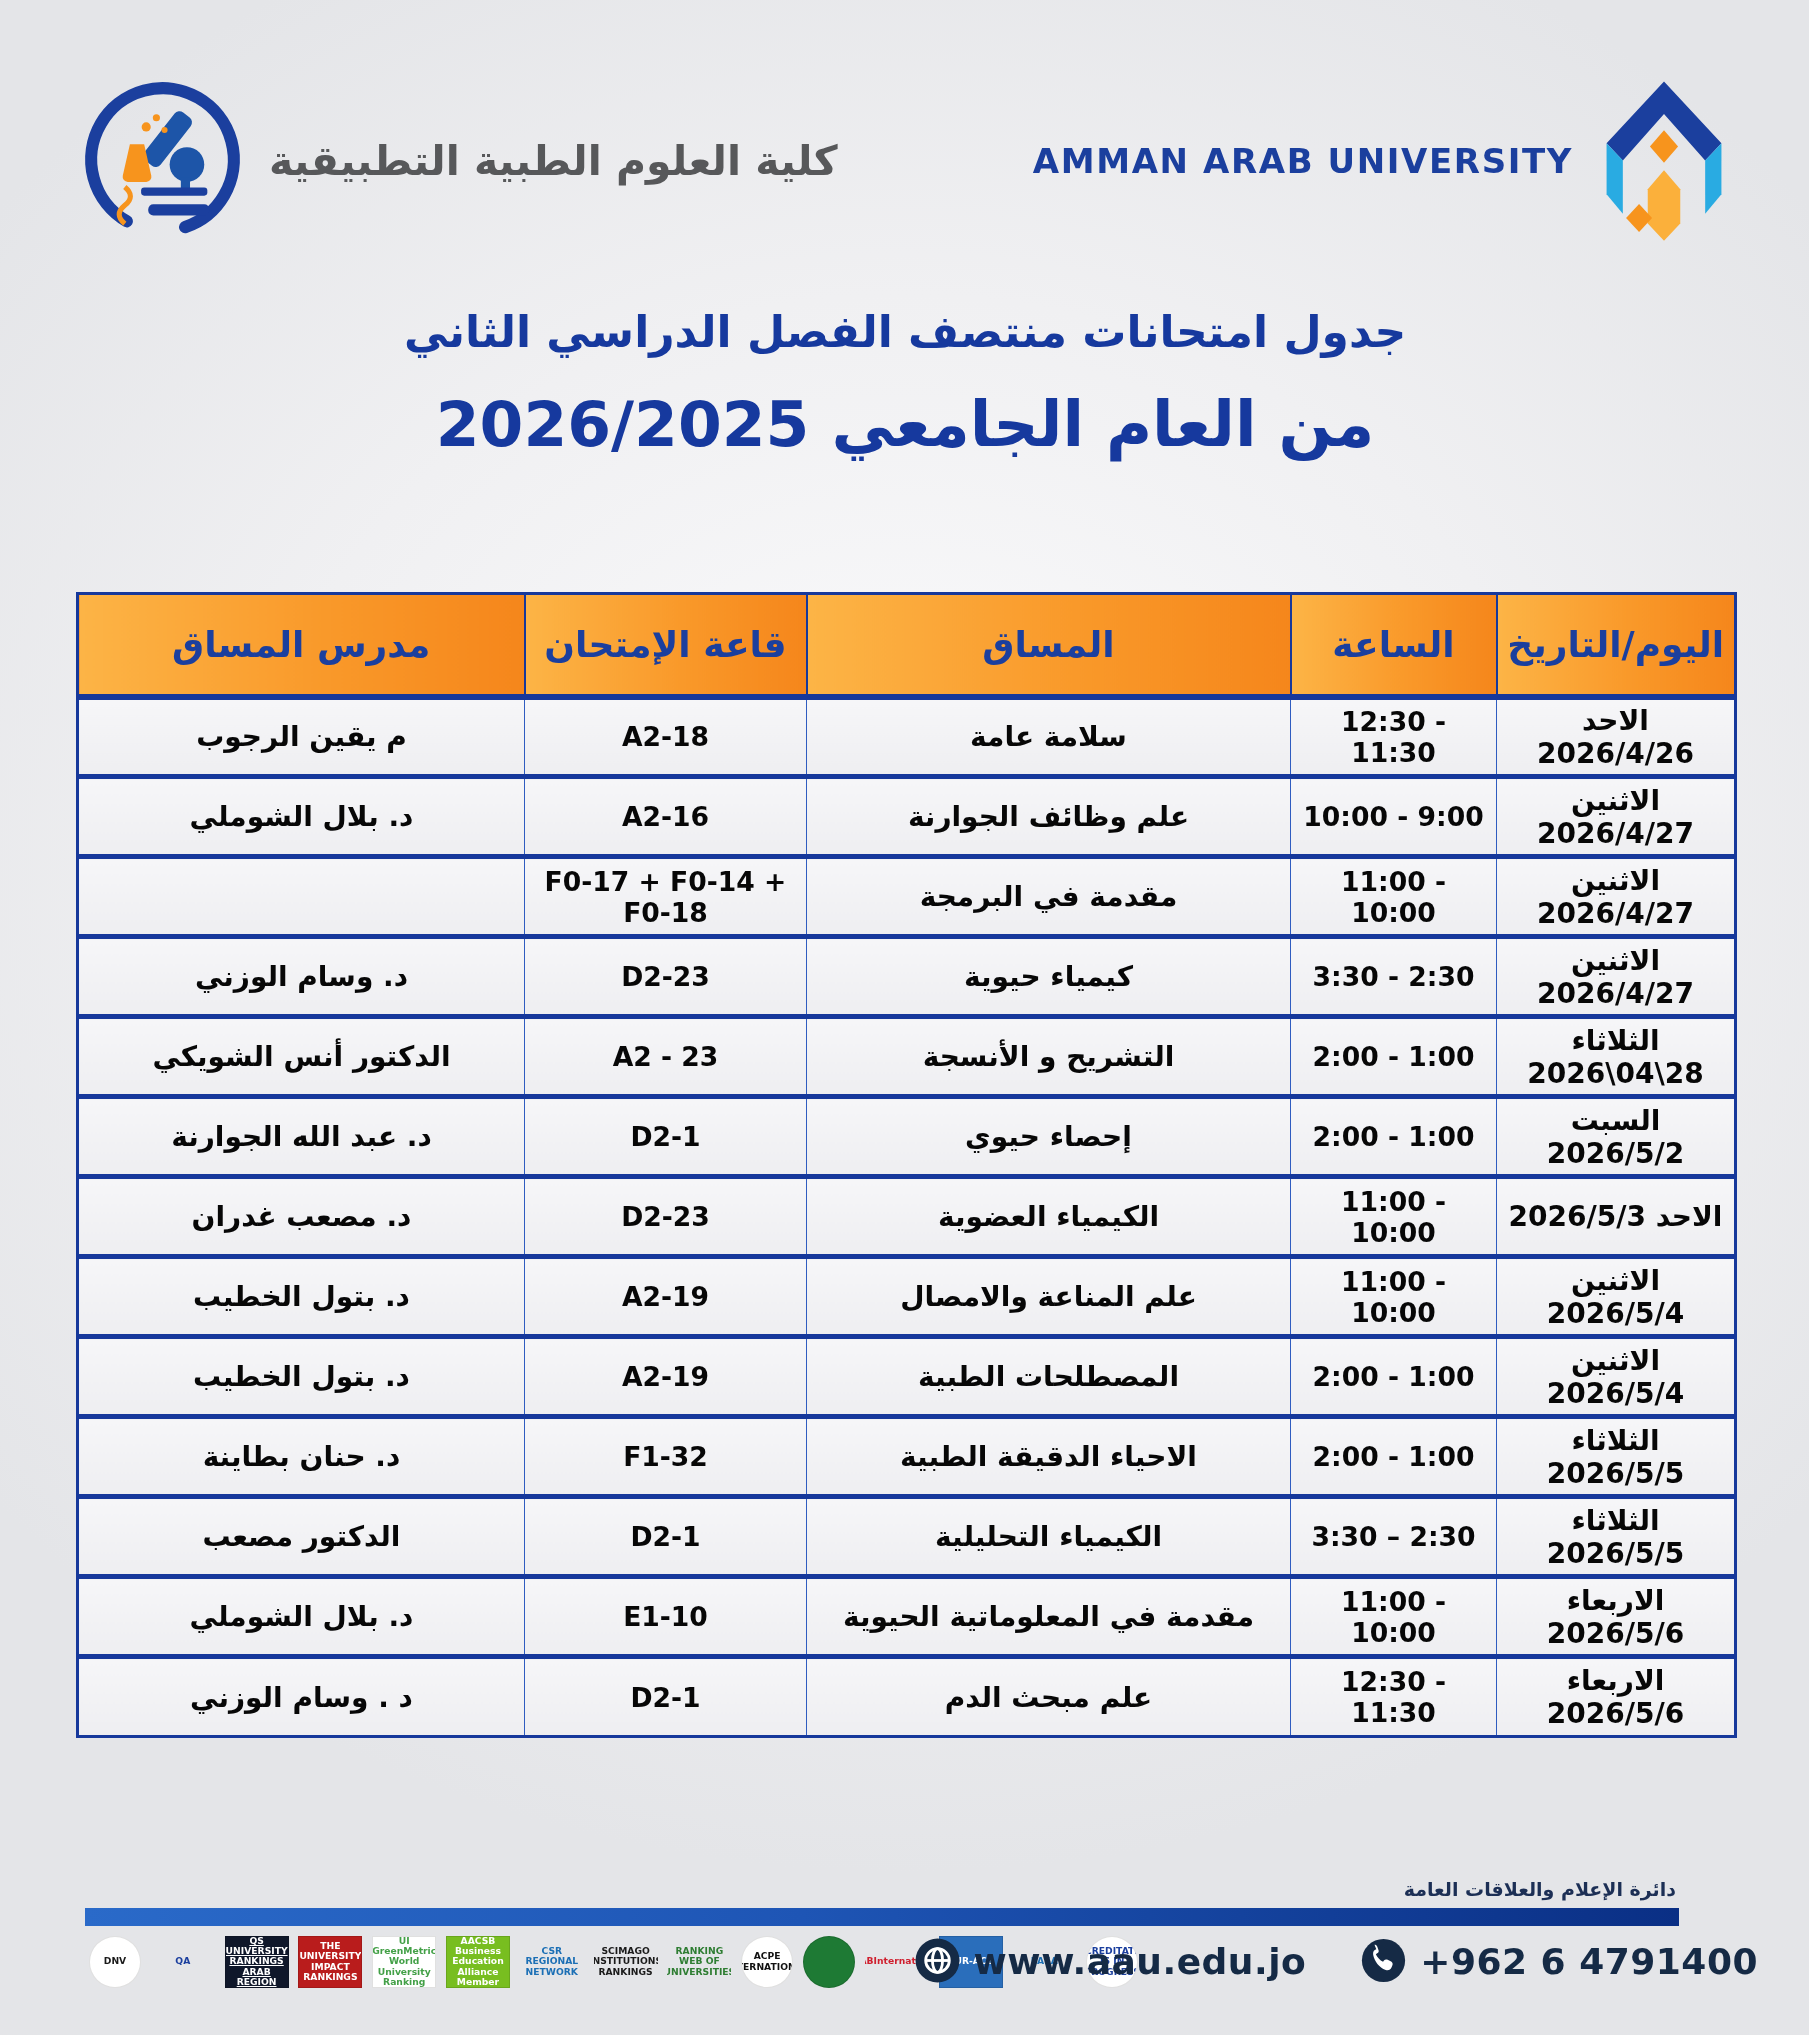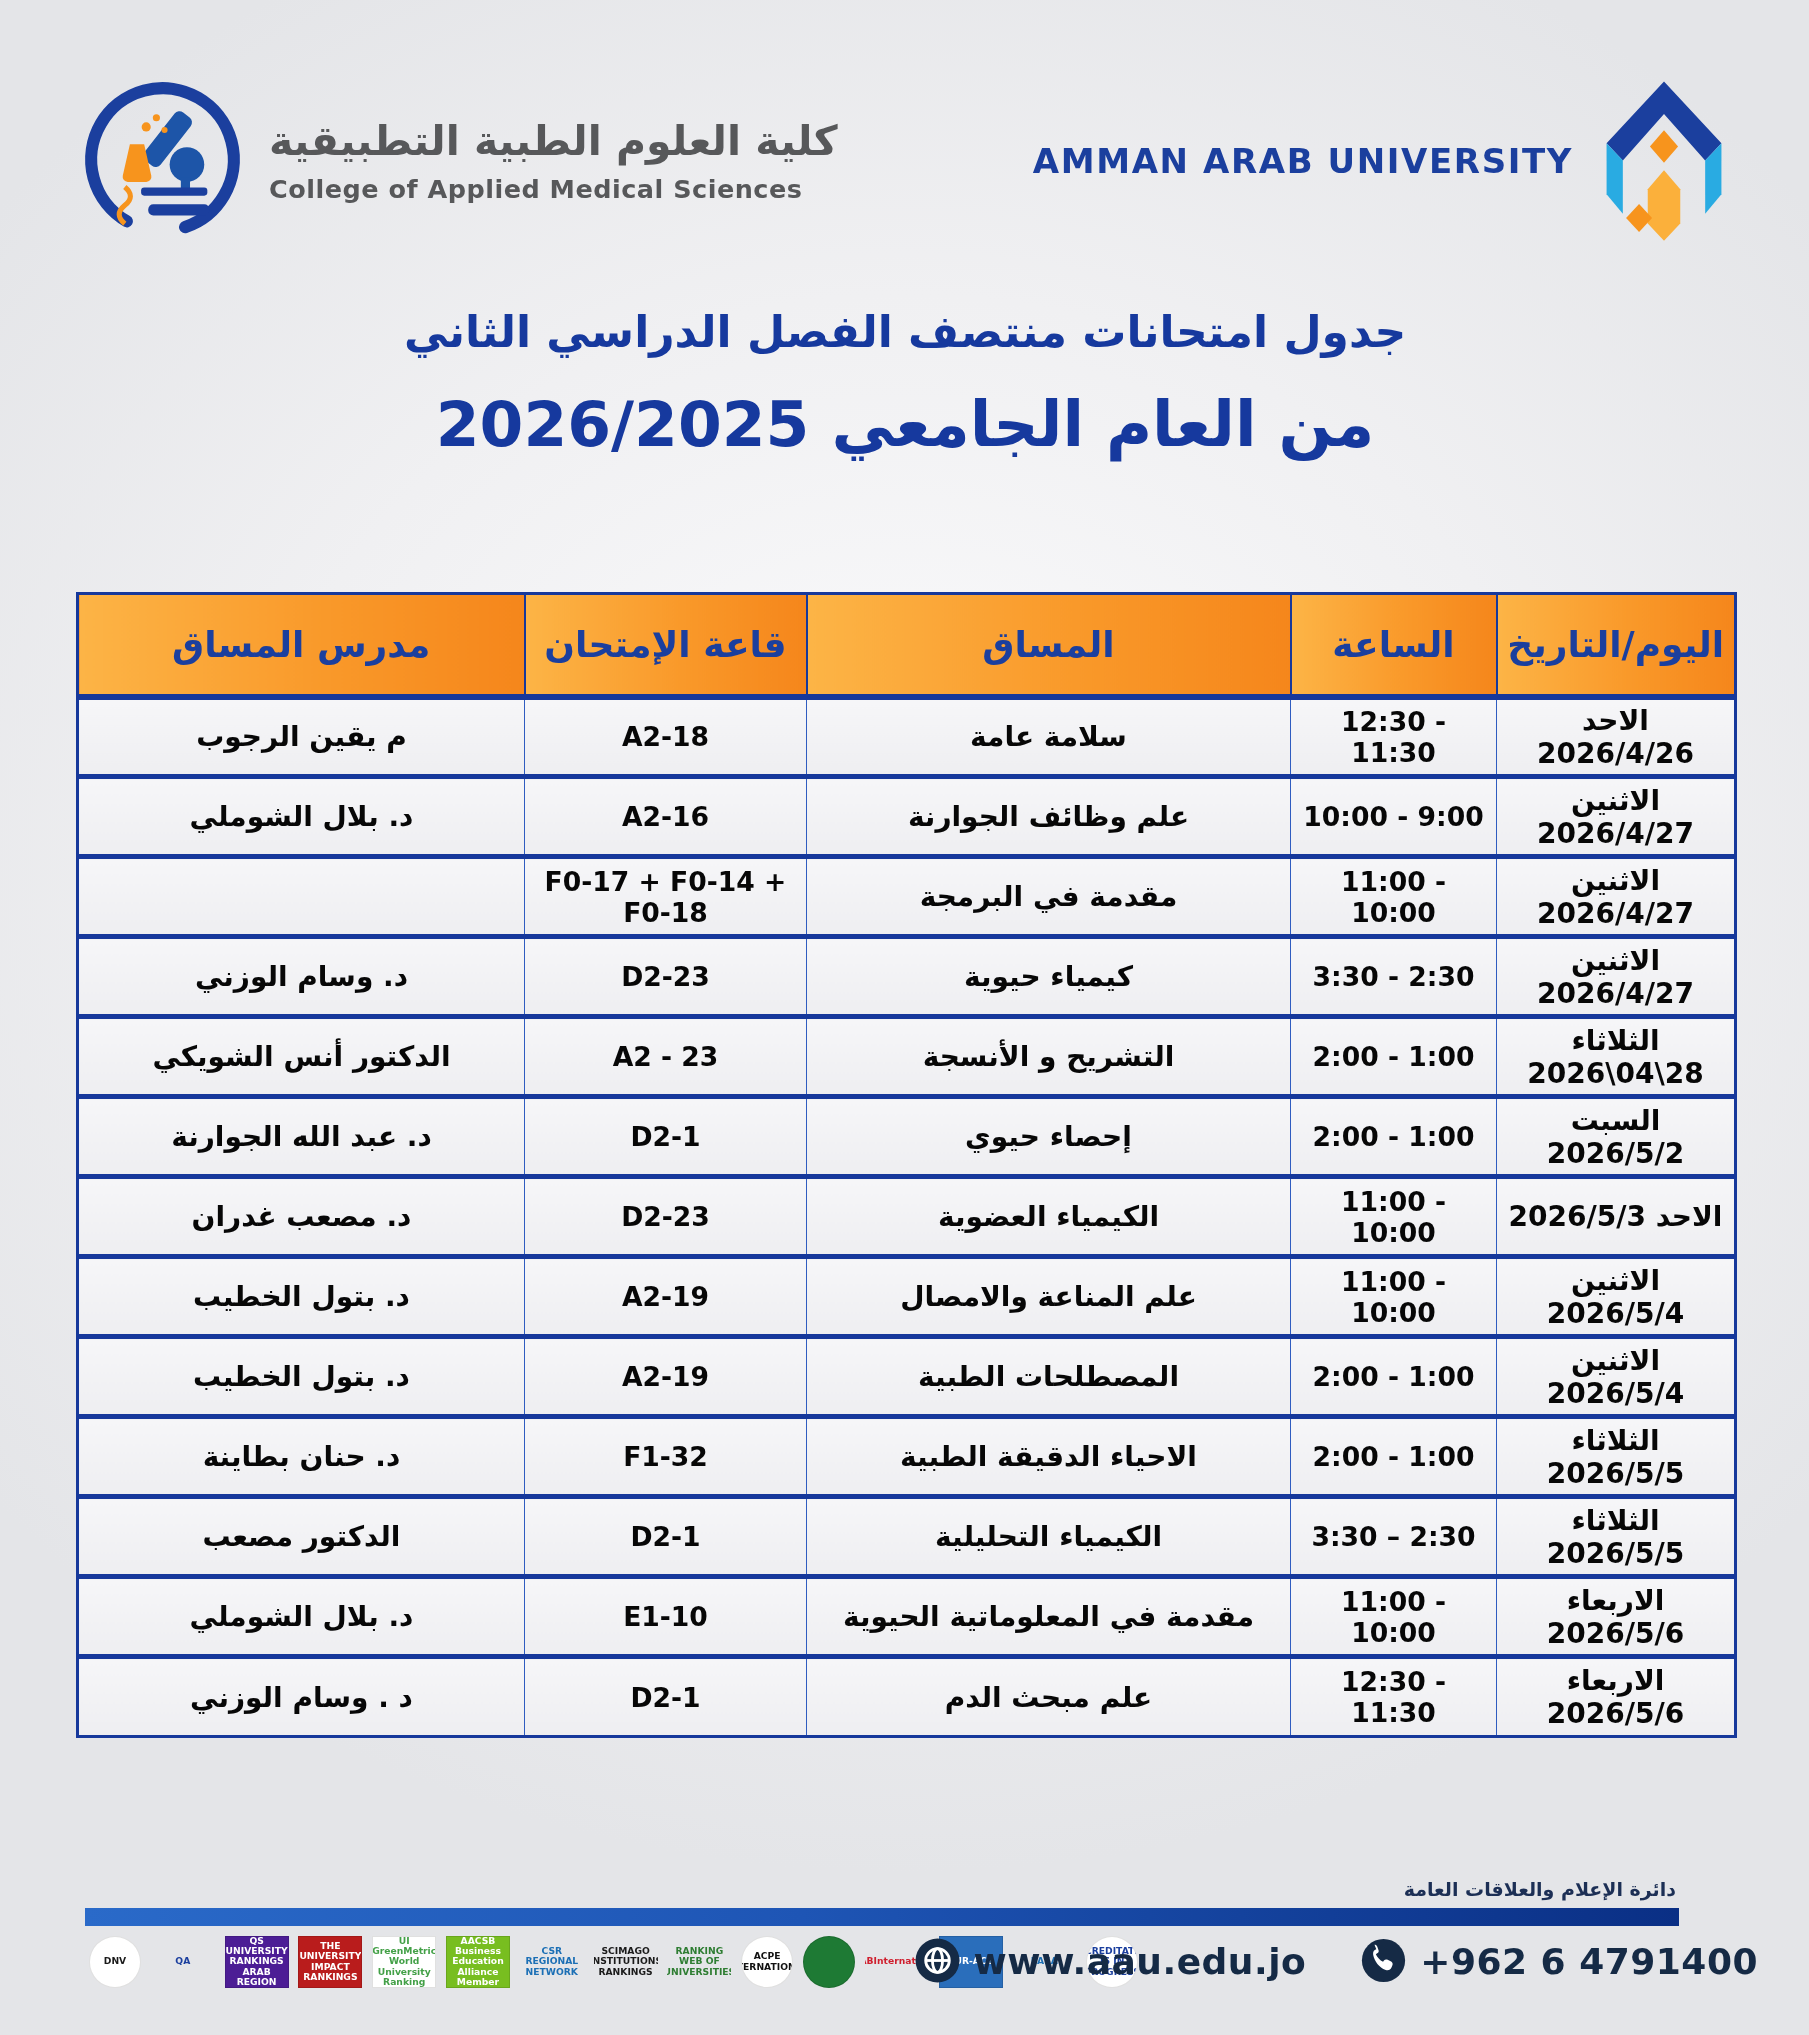--- a/index.html
+++ b/index.html
@@ -109,21 +109,20 @@
           <path d="M96 130 h28 l14 62 a10 10 0 0 1 -10 12 h-36 a10 10 0 0 1 -10 -12 z"></path>
           <circle cx="128" cy="96" r="9"></circle>
             <circle cx="148" cy="78" r="7"></circle>
             <circle cx="164" cy="102" r="6"></circle>
           <path d="M86 214 q22 18 0 36 q-22 18 0 36" fill="none" stroke="#f7941d" stroke-width="10"></path>
         </g>
       </svg>
     </span>
     <div class="college-text">
       <div class="college-ar">كلية العلوم الطبية التطبيقية</div>
-      <div class="college-en">College of Applied Medical Sciences</div>
     </div>
   </div>
 
   <div class="university-brand">
     <div class="university-text">
       <div class="university-en">AMMAN ARAB UNIVERSITY</div>
     </div>
     <span>
       <svg width="130" height="163" viewBox="0 0 240 300">
         <polygon points="120,6 226,120 196,152 120,66 44,152 14,120" fill="#1b3f9e"></polygon>
@@ -254,21 +253,21 @@
       </tr>
     </tbody>
 </table>
 
 <div class="department-line">دائرة الإعلام والعلاقات العامة</div>
 <div class="footer-bar"></div>
 
 <div class="logo-strip">
     <div class="logo-chip circle" style="background: rgb(255, 255, 255); color: rgb(26, 26, 26);">DNV</div>
     <div class="logo-chip plain" style="color: rgb(27, 63, 158);">QA</div>
-    <div class="logo-chip" style="background: #4c1d95; color: rgb(255, 255, 255);">QS UNIVERSITY RANKINGS ARAB REGION</div>
+    <div class="logo-chip" style="background: #0f172a; color: rgb(255, 255, 255); text-decoration: underline;">QS UNIVERSITY RANKINGS ARAB REGION</div>
     <div class="logo-chip" style="background: #b91c1c; color: rgb(255, 255, 255);">THE UNIVERSITY IMPACT RANKINGS</div>
     <div class="logo-chip" style="background: rgb(255, 255, 255); color: rgb(67, 160, 71);">UI GreenMetric World University Ranking</div>
     <div class="logo-chip" style="background: rgb(120, 190, 32); color: rgb(255, 255, 255);">AACSB Business Education Alliance Member</div>
     <div class="logo-chip plain" style="color: rgb(27, 111, 181);">CSR REGIONAL NETWORK</div>
     <div class="logo-chip plain" style="color: rgb(26, 26, 26);">SCIMAGO INSTITUTIONS RANKINGS</div>
     <div class="logo-chip plain" style="color: rgb(46, 125, 50);">RANKING WEB OF UNIVERSITIES</div>
     <div class="logo-chip circle" style="background: rgb(255, 255, 255); color: rgb(17, 17, 17);">ACPE INTERNATIONAL</div>
     <div class="logo-chip circle" style="background: rgb(30, 122, 52); color: rgb(255, 255, 255);"></div>
     <div class="logo-chip plain" style="color: rgb(207, 31, 46);">AABInternational</div>
     <div class="logo-chip" style="background: rgb(42, 110, 187); color: rgb(255, 255, 255);">EUR-ACE</div>

